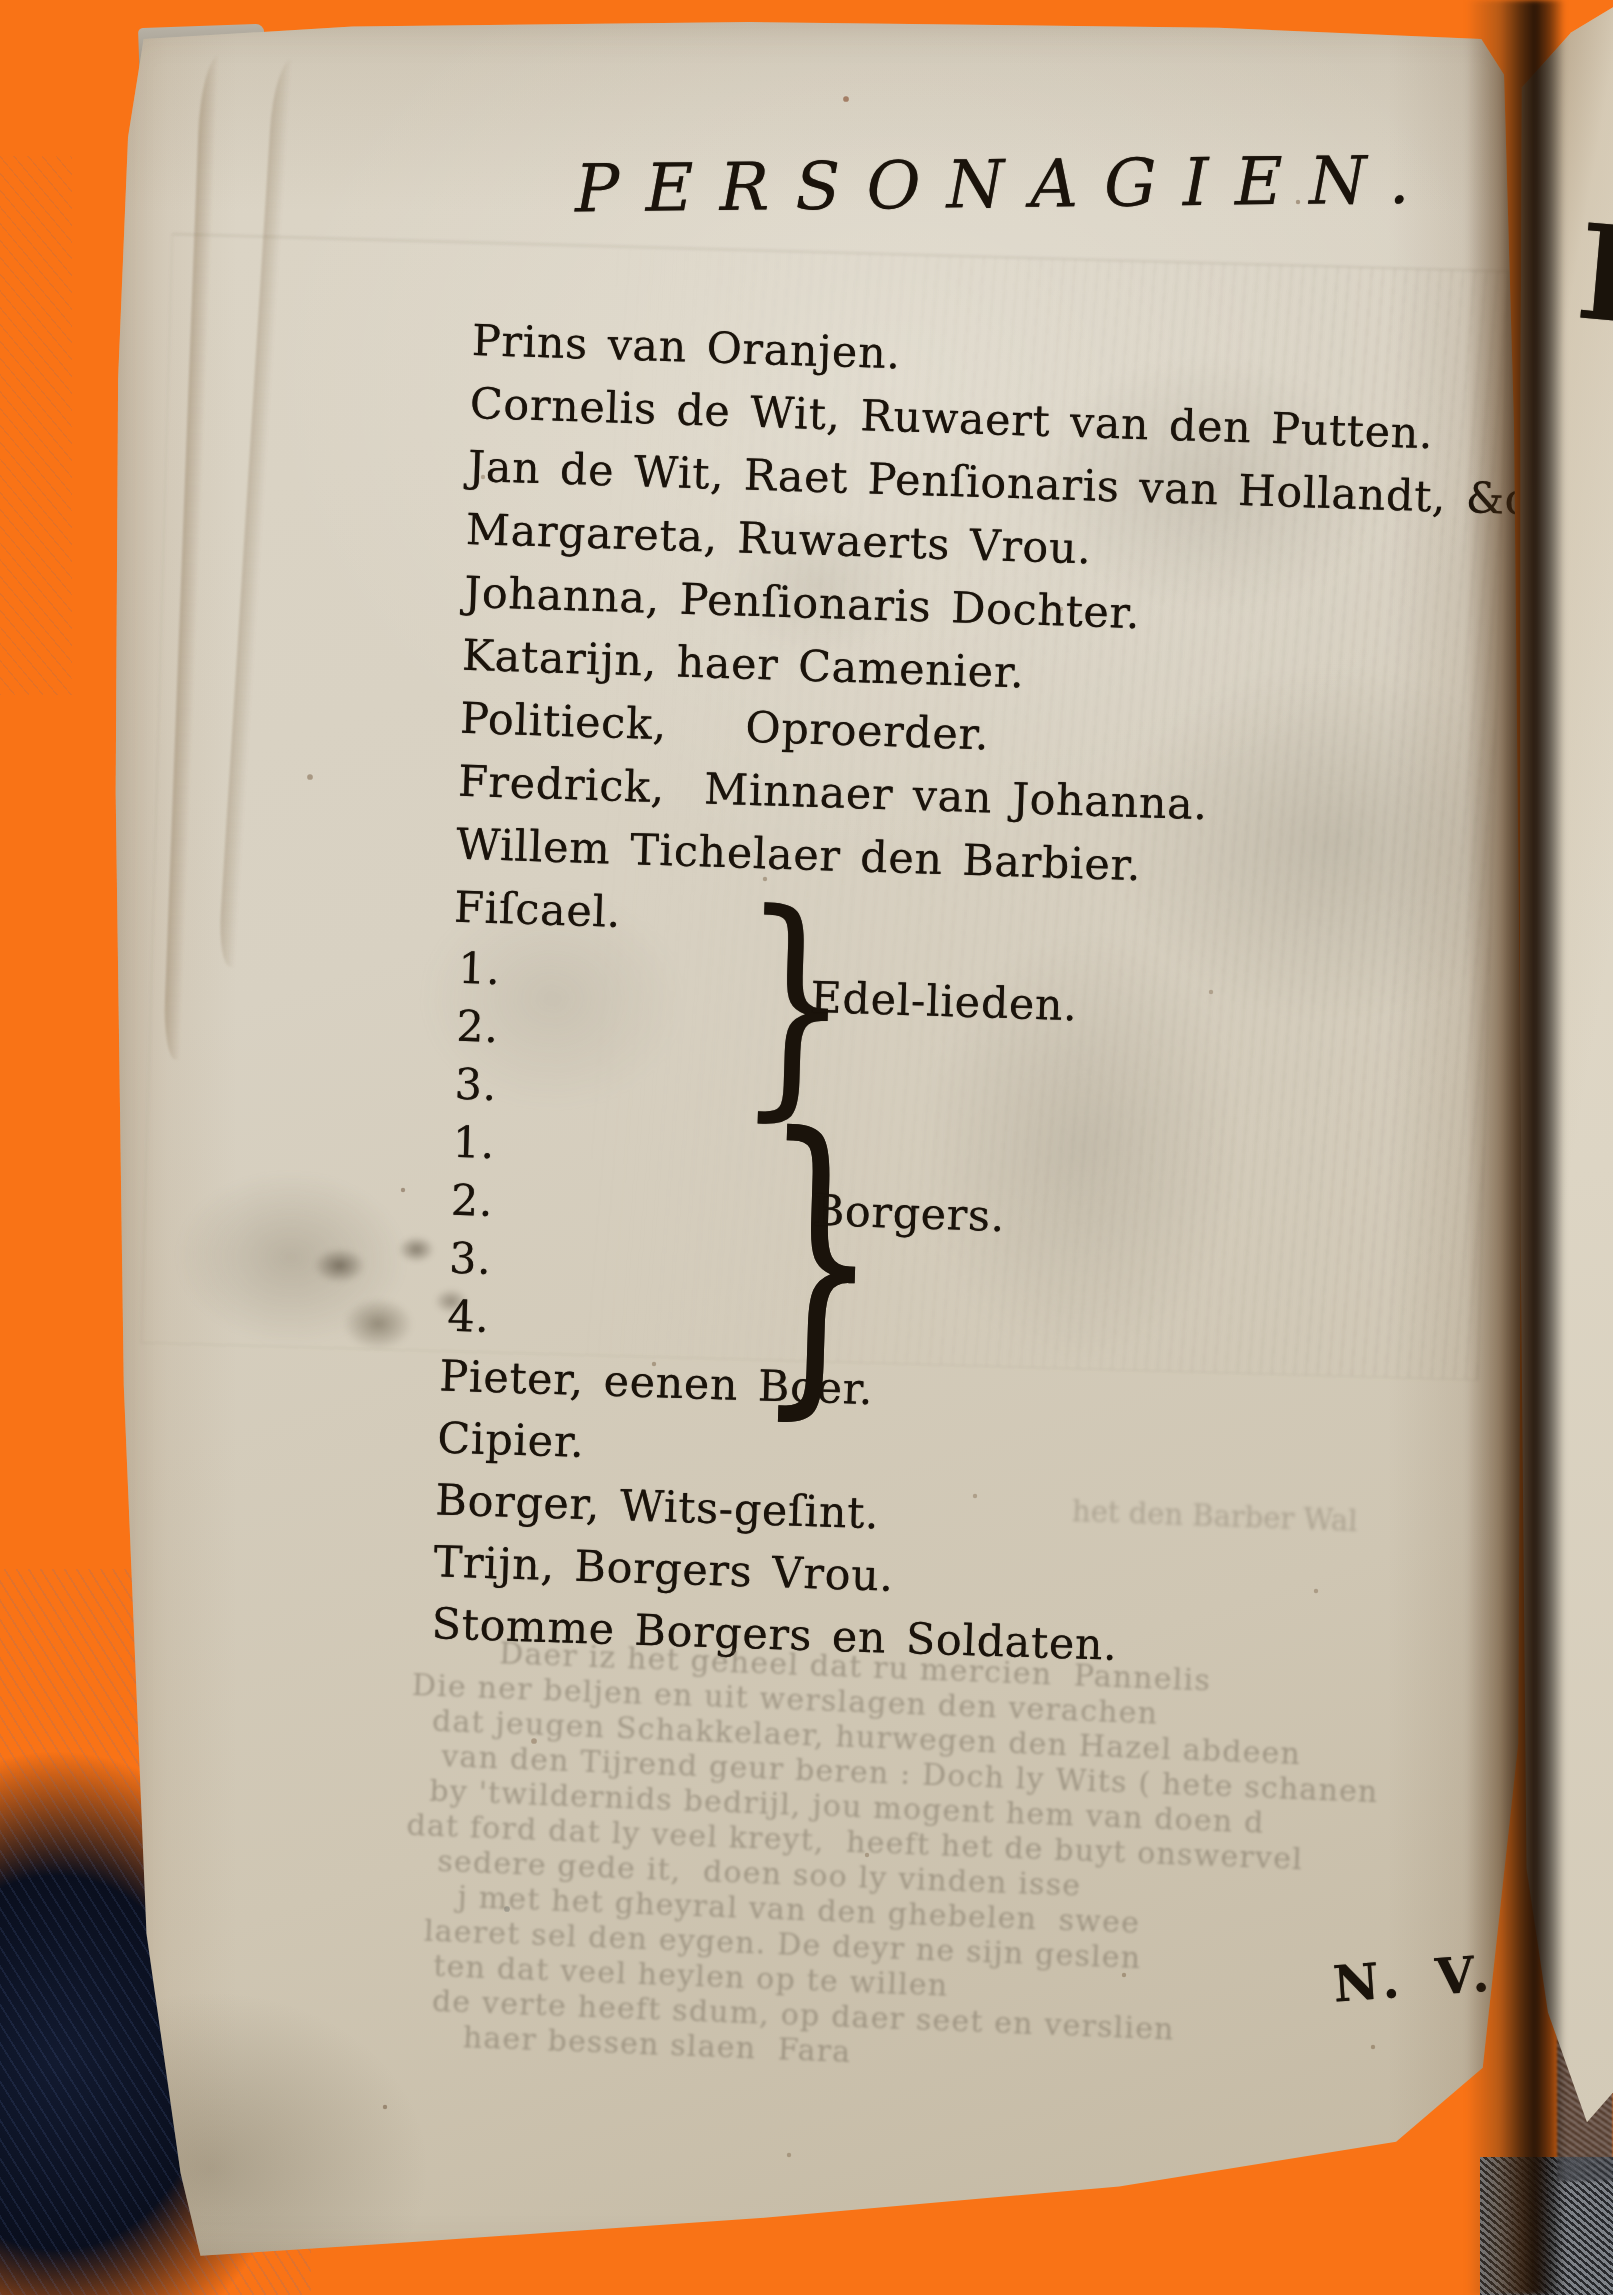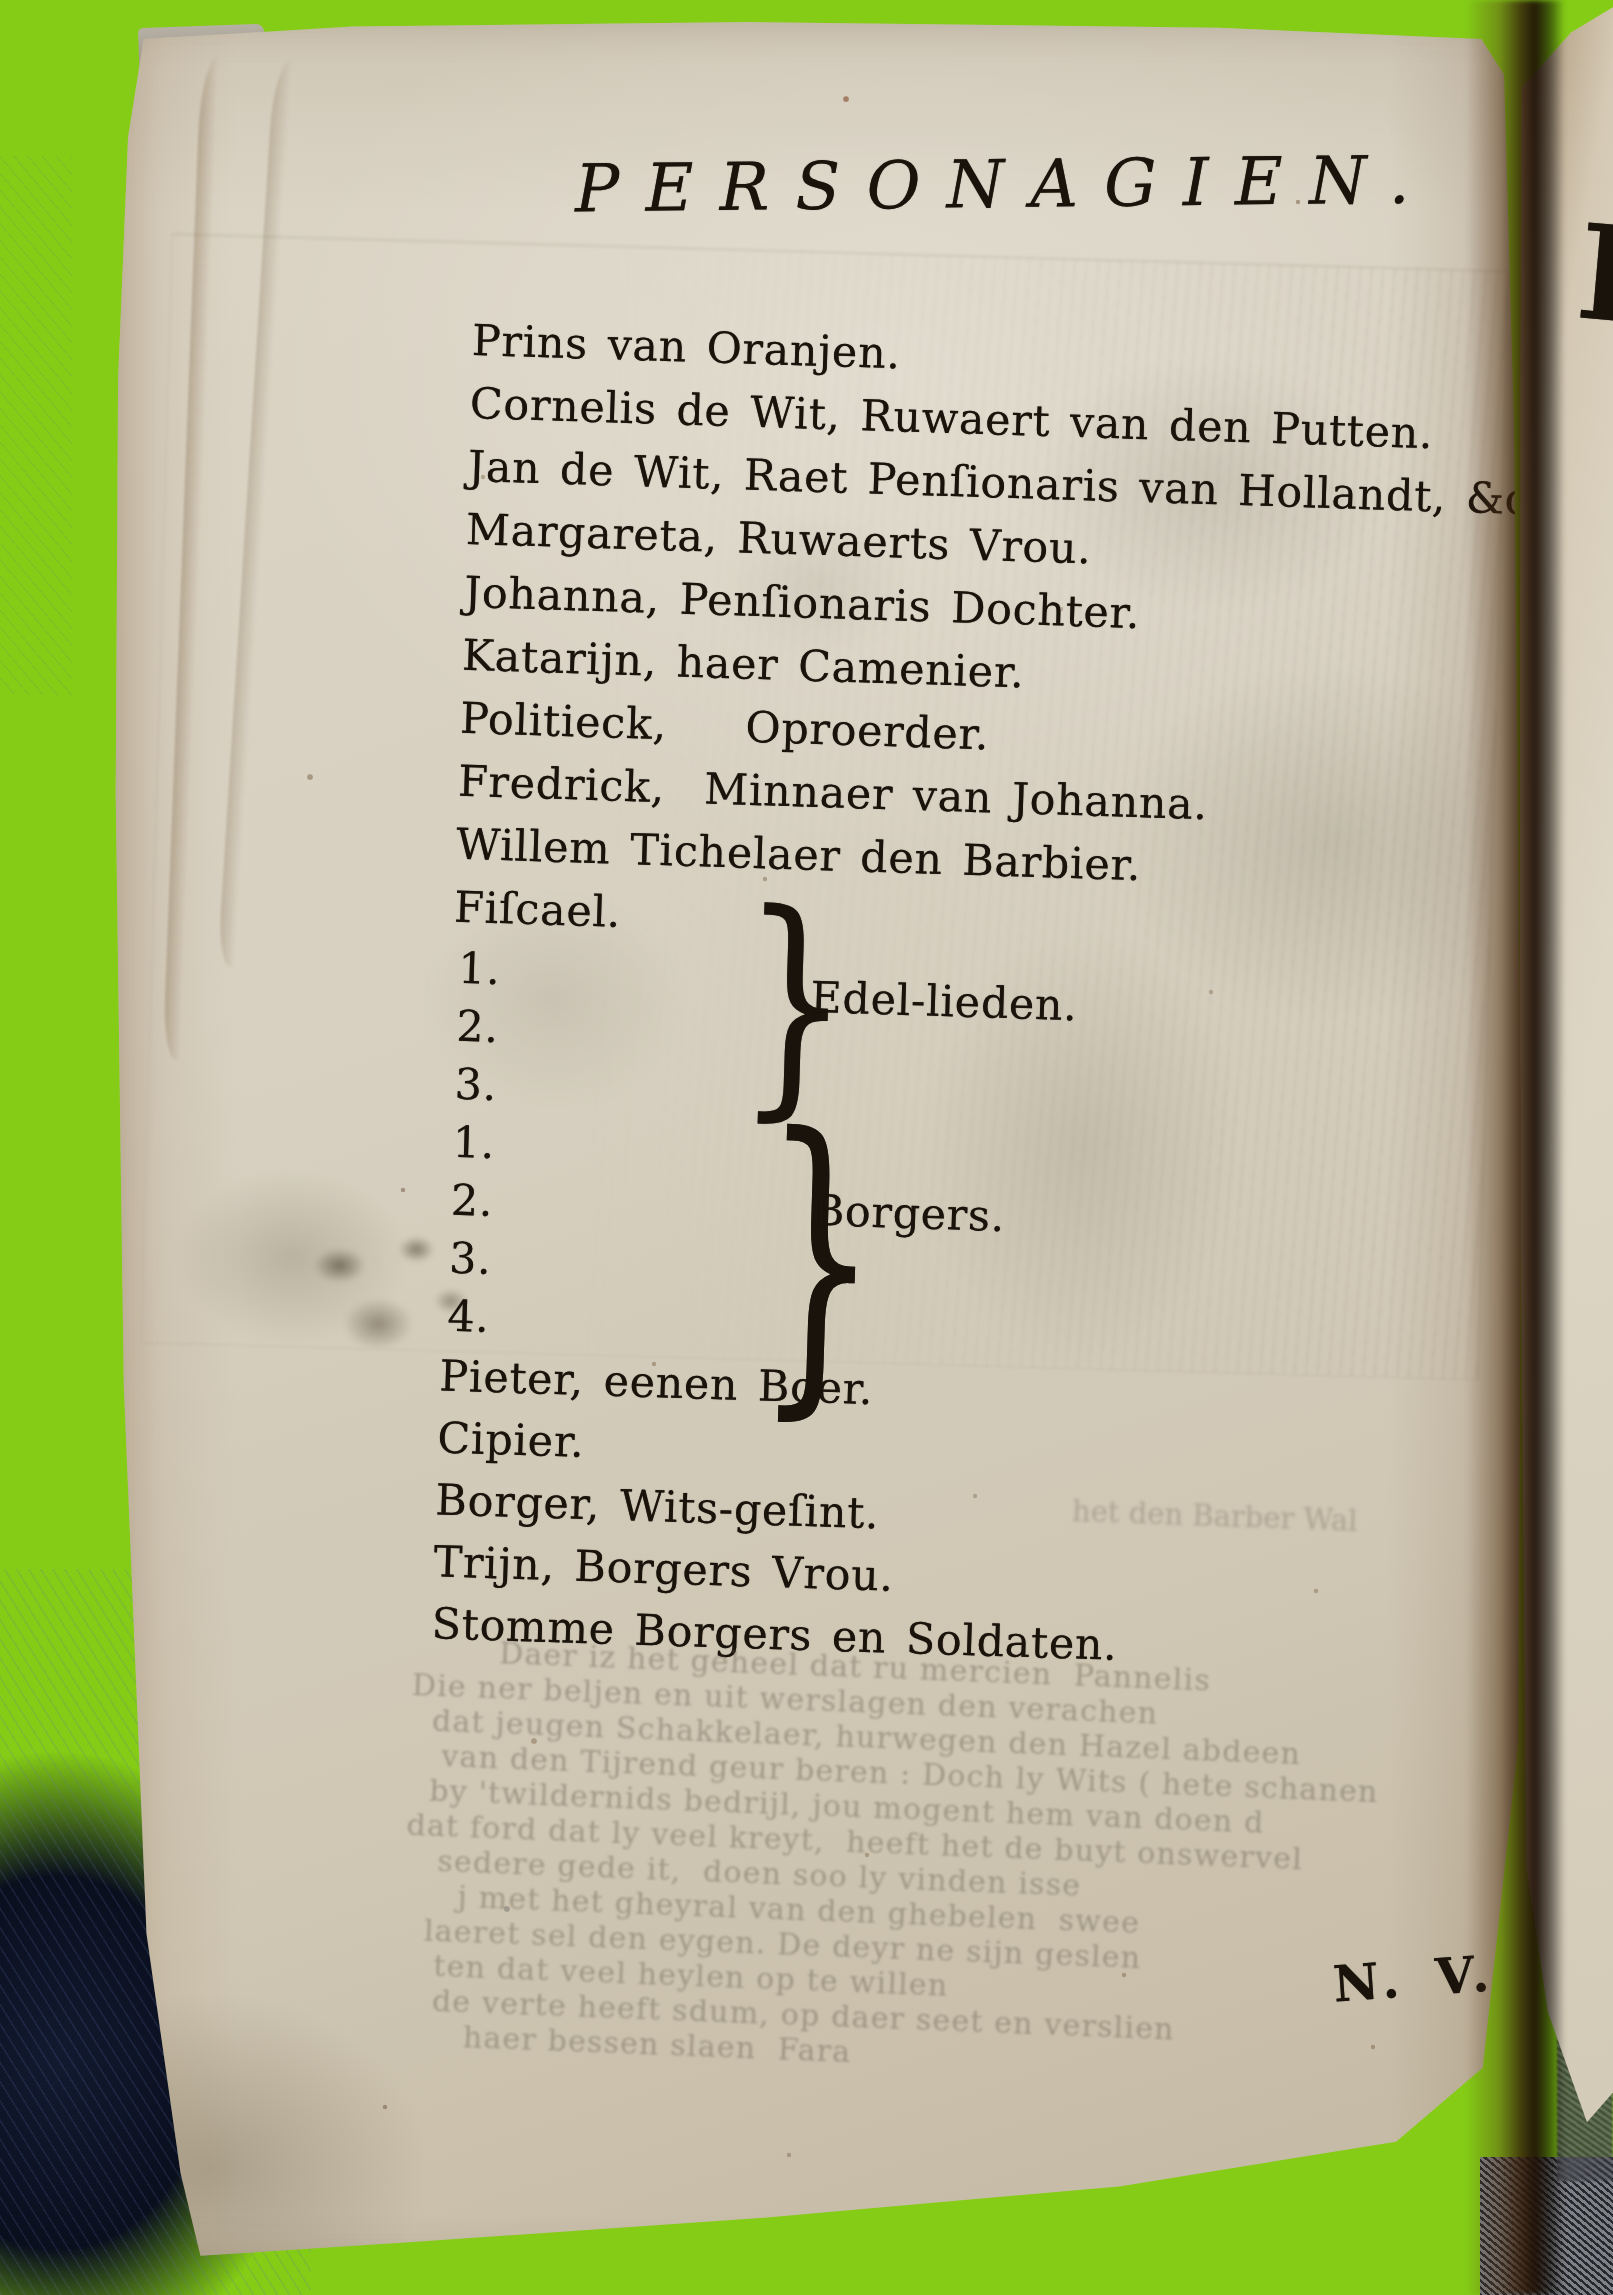--- a/index.html
+++ b/index.html
@@ -1,17 +1,17 @@
 <!DOCTYPE html>
 <html style="font-size:9.6px"><head>
 <meta charset="utf-8">
 <style>
   html,body{margin:0;padding:0;background:#060607;}
   #scene{position:relative;width:1613px;height:2295px;overflow:hidden;
-         background:#84cc16;font-family:"DejaVu Serif","Liberation Serif",serif;}
+         background:#f97316;font-family:"DejaVu Serif","Liberation Serif",serif;}
 
   
   .fabric-navy{position:absolute;left:0;top:1569px;width:311px;height:726px;z-index:0;
     background:
       repeating-linear-gradient(58deg, rgba(90,115,175,.16) 0 1.8px, rgba(20,28,52,0) 1.8px 10.2px),
       radial-gradient(252px 311px at 18% 68%, #121a30 0%, #0a0f1e 60%, rgba(6,6,8,0) 100%);
     filter:blur(0.6px);}
   .fabric-navy-top{position:absolute;left:0;top:156px;width:72px;height:539px;z-index:0;
     background:repeating-linear-gradient(50deg, rgba(80,100,160,.12) 0 1.2px, rgba(0,0,0,0) 1.2px 10.8px);
     filter:blur(0.6px);}

